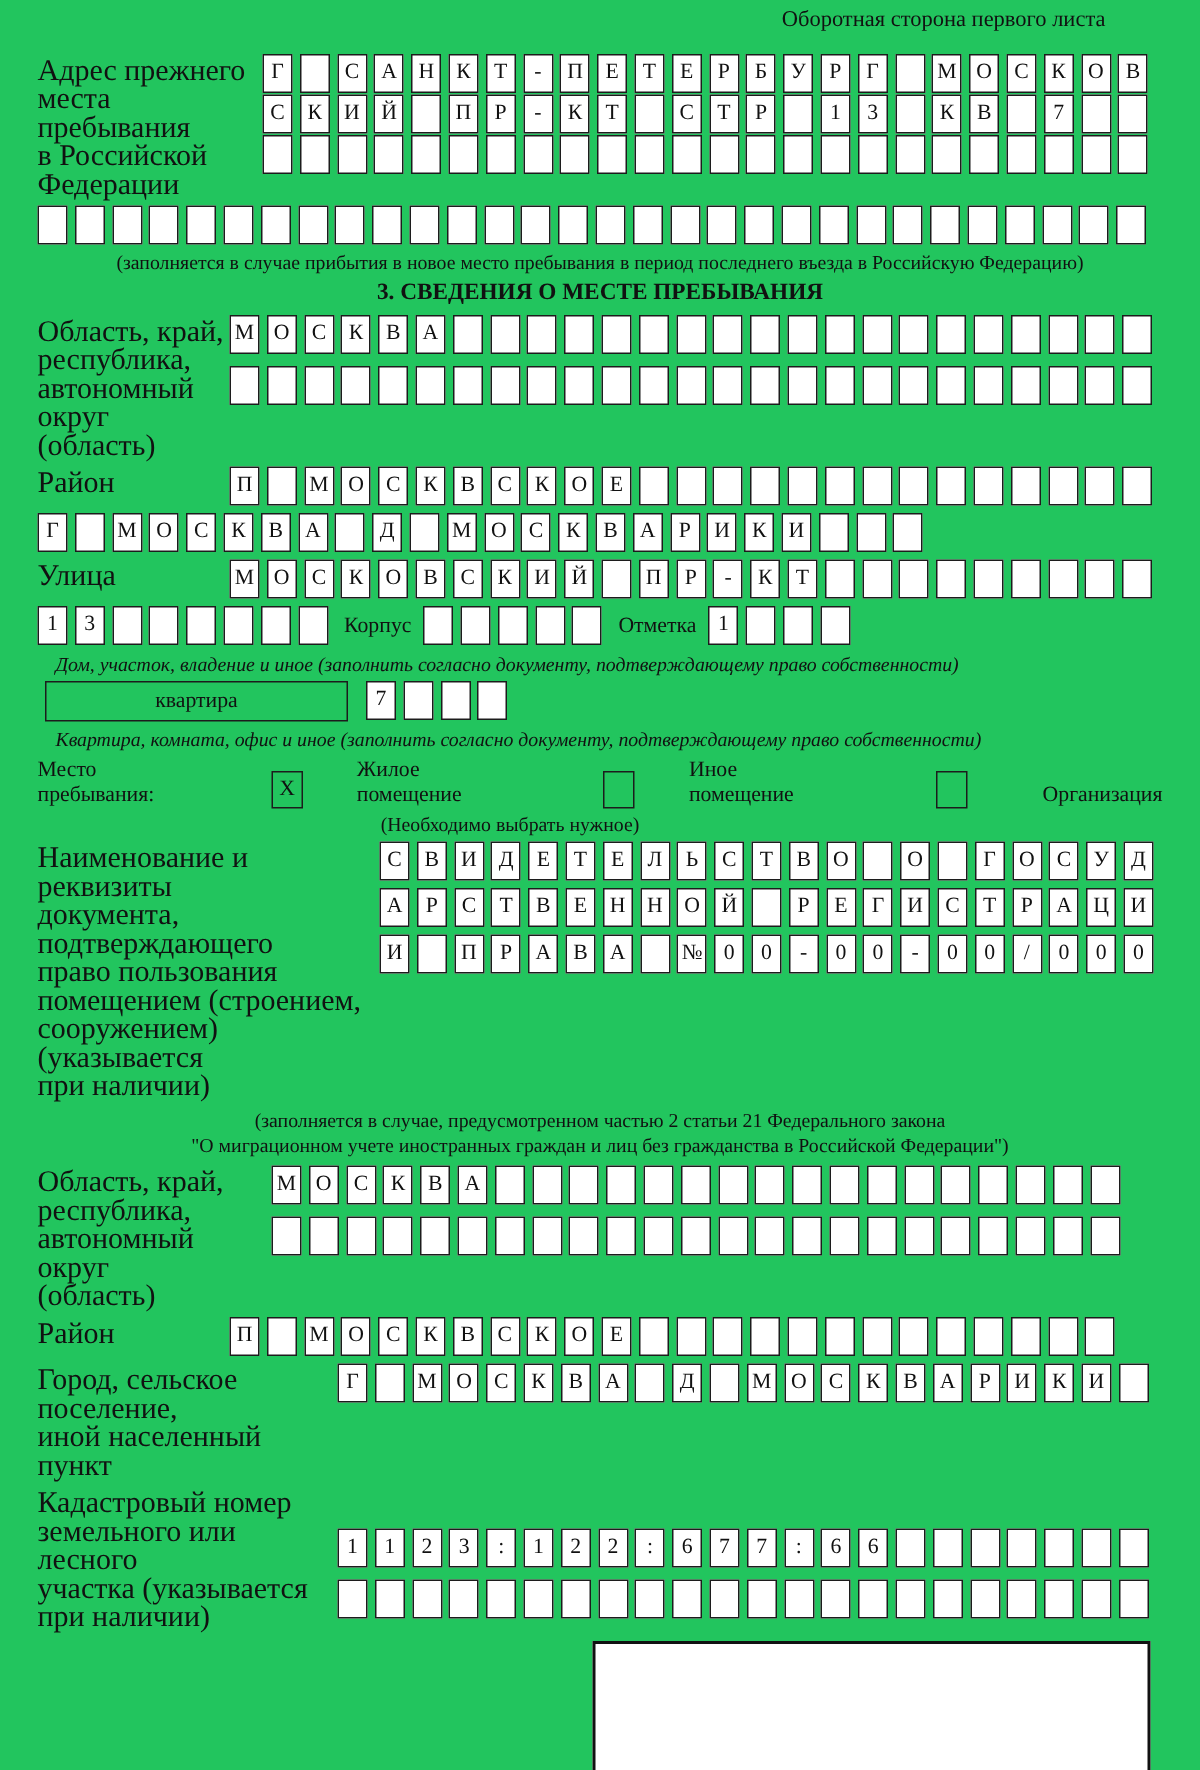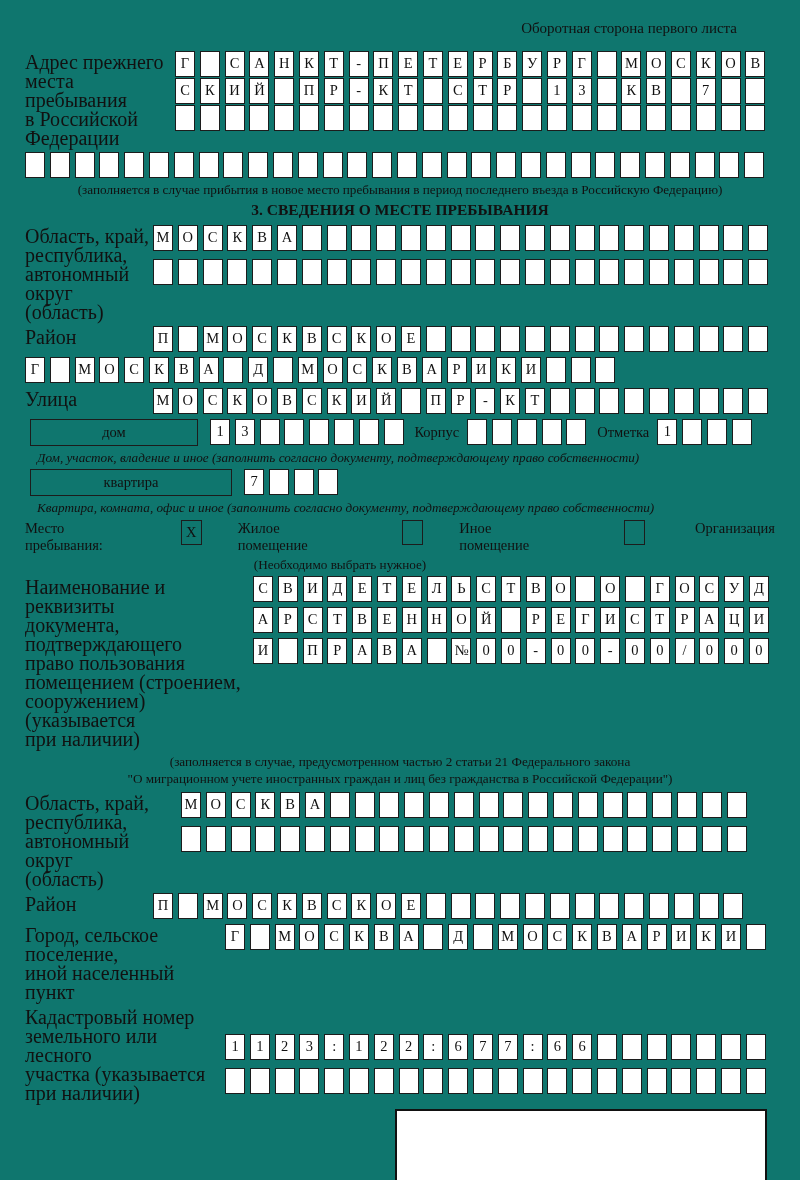--- a/index.html
+++ b/index.html
@@ -1,21 +1,21 @@
 <!DOCTYPE html>
 <html><head>
 <meta charset="utf-8">
 <style>
   html,body{margin:0;padding:0;background:#ffffff;}
   .page{
     position:relative;
     width:800px;height:1180px;
     box-sizing:border-box;
-    padding:20px 25px 10px 25px;
-    background:#0f766e;
+    padding:5px 25px 10px 25px;
+    background:#22c55e;
     color:#111;
     font-family:"Liberation Serif","DejaVu Serif",serif;
     font-size:14.5px;
     overflow:hidden;
   }
   .page-title{
     text-align:right;
     padding-right:38px;
     font-size:15px;
     margin-bottom:14px;
@@ -63,21 +63,21 @@
     box-sizing:border-box;
     border:1.5px solid #1c1c1c;
     height:27px;line-height:24px;
     text-align:center;
     flex:0 0 auto;
   }
   .lb168{width:168px;margin-left:5px;margin-right:12px;}
   .lb202{width:202px;margin-left:5px;margin-right:12px;}
   .inl-label{margin:0 8px 0 6px;flex:0 0 auto;}
   .smallnote{margin-left:12px;font-style:italic;}
-  .mesto-row{display:flex;align-items:flex-start;margin:4px 0 2px 0;gap:26px;}
+  .mesto-row{display:flex;align-items:flex-end;margin:4px 0 2px 0;gap:26px;}
   .cbx{
     display:inline-block;
     box-sizing:border-box;
     width:21px;height:25px;
     border:1.5px solid #1c1c1c;
     text-align:center;line-height:22px;
     margin:0 10px;
     flex:0 0 auto;
   }
   .pre-center{white-space:pre-line;text-align:center;}
@@ -146,21 +146,20 @@
   </div>
 
   <div class="field">
     <div class="flabel w128">Улица</div>
     <div class="rows">
       <div class="boxrow"><span class="cell">М</span><span class="cell">О</span><span class="cell">С</span><span class="cell">К</span><span class="cell">О</span><span class="cell">В</span><span class="cell">С</span><span class="cell">К</span><span class="cell">И</span><span class="cell">Й</span><span class="cell"></span><span class="cell">П</span><span class="cell">Р</span><span class="cell">-</span><span class="cell">К</span><span class="cell">Т</span><span class="cell"></span><span class="cell"></span><span class="cell"></span><span class="cell"></span><span class="cell"></span><span class="cell"></span><span class="cell"></span><span class="cell"></span><span class="cell"></span></div>
     </div>
   </div>
 
   <div class="inline-row">
-    <div class="labelbox lb168">дом</div>
     <div class="boxrow"><span class="cell">1</span><span class="cell">3</span><span class="cell"></span><span class="cell"></span><span class="cell"></span><span class="cell"></span><span class="cell"></span><span class="cell"></span></div>
     <span class="inl-label">Корпус</span>
     <div class="boxrow"><span class="cell"></span><span class="cell"></span><span class="cell"></span><span class="cell"></span><span class="cell"></span></div>
     <span class="inl-label">Отметка</span>
     <div class="boxrow"><span class="cell">1</span><span class="cell"></span><span class="cell"></span><span class="cell"></span></div>
   </div>
   <div class="note smallnote">Дом, участок, владение и иное (заполнить согласно документу, подтверждающему право собственности)</div>
 
   <div class="inline-row">
     <div class="labelbox lb202">квартира</div>

